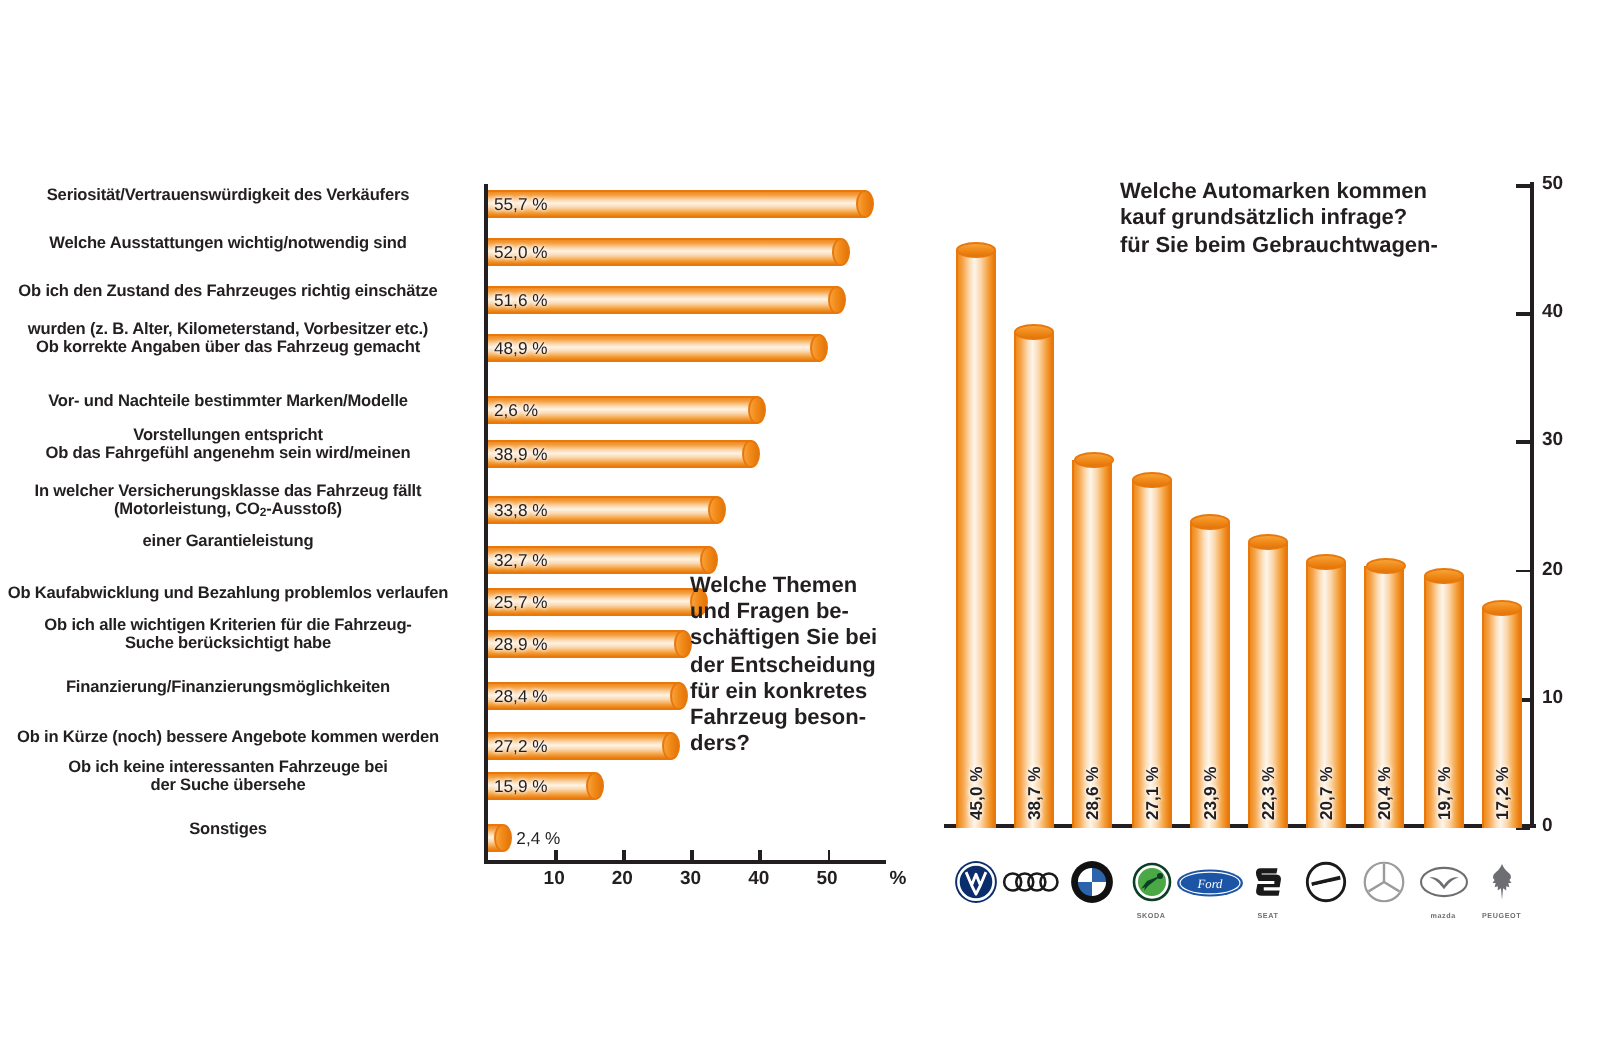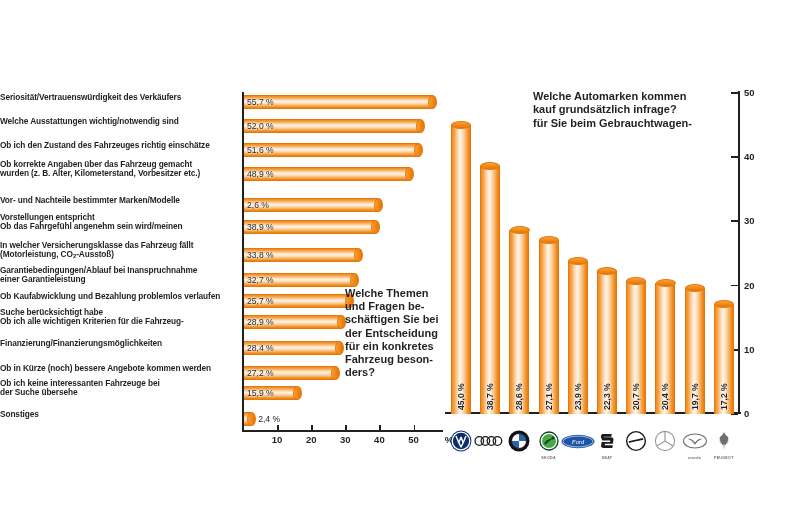--- a/index.html
+++ b/index.html
@@ -9,21 +9,21 @@
     overflow:hidden;position:relative;
   }
   .page{position:relative;width:800px;height:532px;}
 
   
   #left-chart{position:absolute;left:0;top:0;width:460px;height:532px;}
 
   .lrow{position:absolute;left:0;width:460px;height:21px;}
   .lrow .lbl{
     position:absolute;left:0;top:0;width:228px;
-    text-align:left;
+    text-align:center;
     font-size:8.3px;line-height:9.4px;color:#231f20;
     font-weight:700;
     letter-spacing:-0.1px;
   }
   .lrow .lbl.two{top:-5px;}
   .lrow .lbl .sub{display:block;}
   sub.co2{font-size:6px;vertical-align:-1px;}
 
   .barwrap{position:absolute;left:243px;top:2px;height:14px;}
   .bar{
@@ -53,21 +53,21 @@
   .lticklab{position:absolute;top:434px;font-size:9.5px;font-weight:700;color:#231f20;
      transform:translateX(-50%);}
   .lbase{position:absolute;left:242px;top:92px;width:2px;height:340px;background:#231f20;}
 
   #l-question{
     position:absolute;left:345px;top:287px;width:115px;
     font-size:11px;line-height:13.2px;font-weight:700;color:#231f20;
   }
 
   
-  #right-chart{position:absolute;left:433px;top:0;width:340px;height:532px;}
+  #right-chart{position:absolute;left:460px;top:0;width:340px;height:532px;}
   #r-title{
     position:absolute;left:100px;top:90px;width:200px;
     font-size:11px;line-height:13.4px;font-weight:700;color:#231f20;
   }
   #r-axis{position:absolute;left:305px;top:91px;width:2px;height:323px;background:#231f20;}
   .rtick{position:absolute;left:298px;width:7px;height:1.8px;background:#231f20;}
   .rticklab{position:absolute;left:311px;font-size:9.5px;font-weight:700;color:#231f20;
      transform:translateY(-50%);}
   #r-base{position:absolute;left:12px;top:412px;width:296px;height:2px;background:#231f20;}
 
@@ -133,22 +133,22 @@
           </div>
           <div class="barwrap" style="width: 175.956px;">
             <div class="bar">
               <span class="cap"></span>
             </div>
           </div>
           <div class="valtxt">51,6 %</div>
         </div>
         <div class="lrow" style="top: 165px;">
           <div class="lbl two">
+            <span class="sub">wurden (z. B. Alter, Kilometerstand, Vorbesitzer etc.)</span>
             <span class="sub">Ob korrekte Angaben über das Fahrzeug gemacht</span>
-            <span class="sub">wurden (z. B. Alter, Kilometerstand, Vorbesitzer etc.)</span>
           </div>
           <div class="barwrap" style="width: 166.749px;">
             <div class="bar">
               <span class="cap"></span>
             </div>
           </div>
           <div class="valtxt">48,9 %</div>
         </div>
         <div class="lrow" style="top: 196px;">
           <div class="lbl">
@@ -180,21 +180,20 @@
           </div>
           <div class="barwrap" style="width: 115.258px;">
             <div class="bar">
               <span class="cap"></span>
             </div>
           </div>
           <div class="valtxt">33,8 %</div>
         </div>
         <div class="lrow" style="top: 271px;">
           <div class="lbl two">
-            <span class="sub">Garantiebedingungen/Ablauf bei Inanspruchnahme</span>
             <span class="sub">einer Garantieleistung</span>
           </div>
           <div class="barwrap" style="width: 111.507px;">
             <div class="bar">
               <span class="cap"></span>
             </div>
           </div>
           <div class="valtxt">32,7 %</div>
         </div>
         <div class="lrow" style="top: 292px;">
@@ -203,22 +202,22 @@
           </div>
           <div class="barwrap" style="width: 106.392px;">
             <div class="bar">
               <span class="cap"></span>
             </div>
           </div>
           <div class="valtxt">25,7 %</div>
         </div>
         <div class="lrow" style="top: 313px;">
           <div class="lbl two">
+            <span class="sub">Ob ich alle wichtigen Kriterien für die Fahrzeug-</span>
             <span class="sub">Suche berücksichtigt habe</span>
-            <span class="sub">Ob ich alle wichtigen Kriterien für die Fahrzeug-</span>
           </div>
           <div class="barwrap" style="width: 98.549px;">
             <div class="bar">
               <span class="cap"></span>
             </div>
           </div>
           <div class="valtxt">28,9 %</div>
         </div>
         <div class="lrow" style="top: 339px;">
           <div class="lbl">

